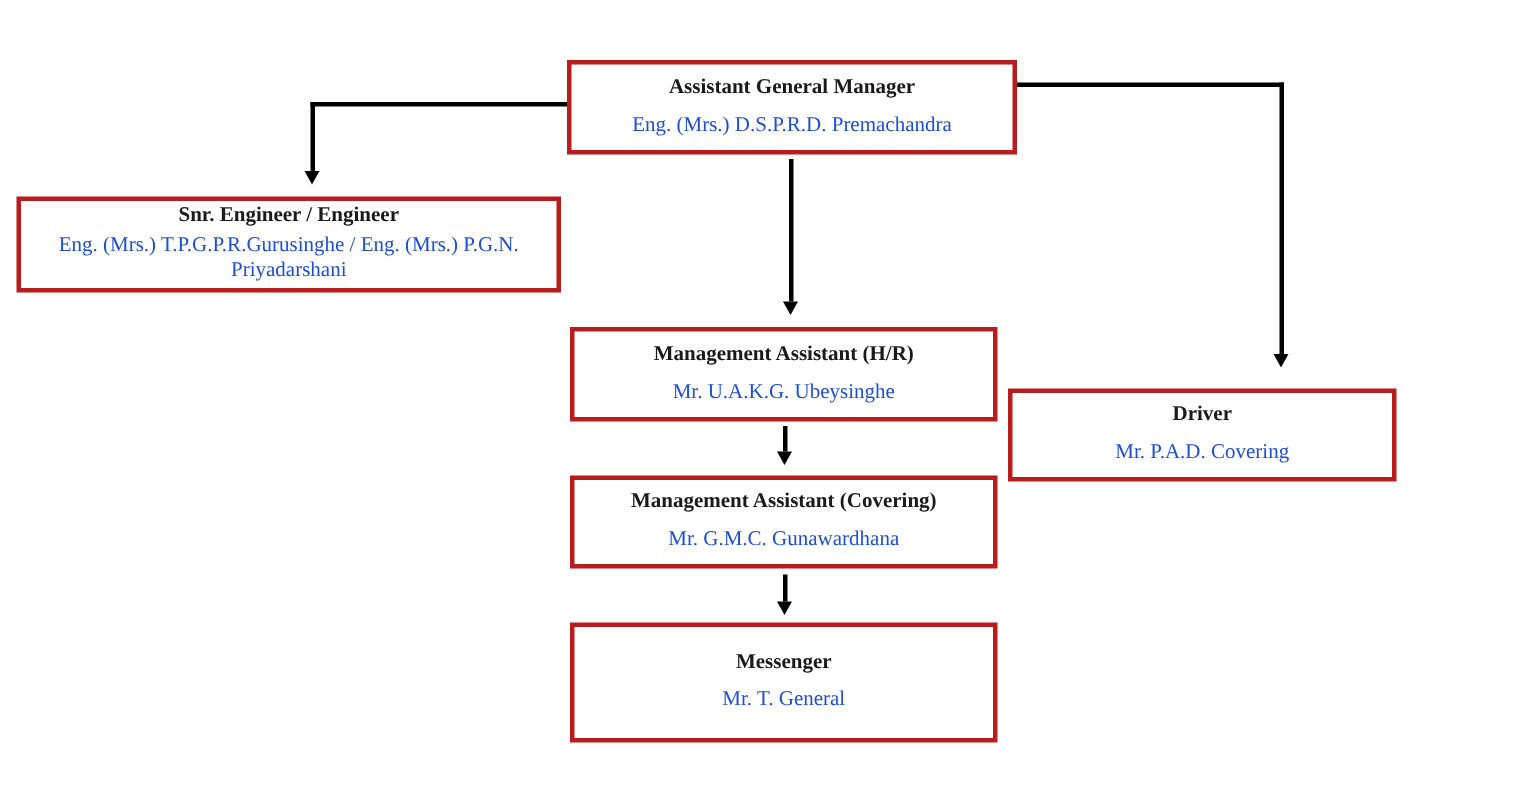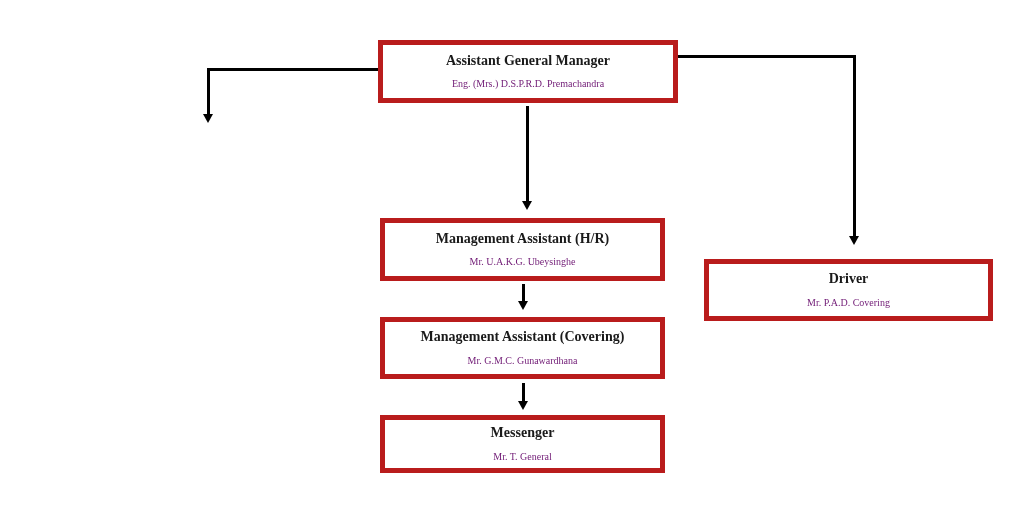--- a/index.html
+++ b/index.html
@@ -11,63 +11,63 @@
     position: relative;
     width: 1024px;
     height: 527px;
     background: #ffffff;
     font-family: "Liberation Serif", "DejaVu Serif", serif;
     overflow: hidden;
   }
   .node {
     position: absolute;
     box-sizing: border-box;
-    border: 5px solid #b91c1c;
+    border: 3px solid #b91c1c;
     background: #ffffff;
     display: flex;
     flex-direction: column;
     align-items: center;
     justify-content: center;
     text-align: center;
     gap: 9px;
     padding: 2px 6px;
   }
   .node.tight { gap: 4px; }
   .node .title {
     font-weight: 700;
     font-size: 14px;
     line-height: 1.15;
     color: #1a1a1a;
     white-space: nowrap;
   }
   .node .person {
-    font-size: 10px;
+    font-size: 14px;
     line-height: 1.2;
-    color: #701a75;
+    color: #1d4ed8;
   }
   .line {
     position: absolute;
     background: #000000;
   }
   .arrowhead-down {
     position: absolute;
     width: 0;
     height: 0;
     border-left: 5.5px solid transparent;
     border-right: 5.5px solid transparent;
     border-top: 9px solid #000000;
   }
 
   
   #node-agm        { left: 378px; top: 40px;  width: 300px; height: 63px; }
   #node-snr        { left: 11px;  top: 131px; width: 363px; height: 64px; }
   #node-mahr       { left: 380px; top: 218px; width: 285px; height: 63px; }
   #node-macov      { left: 380px; top: 317px; width: 285px; height: 62px; }
-  #node-messenger  { left: 380px; top: 415px; width: 285px; height: 58px; }
-  #node-driver     { left: 704px; top: 259px; width: 289px; height: 62px; }
+  #node-messenger  { left: 380px; top: 415px; width: 285px; height: 80px; }
+  #node-driver     { left: 672px; top: 259px; width: 259px; height: 62px; }
 
   
   #conn-left-h   { left: 207px; top: 68px;  width: 171px; height: 3px; }
   #conn-left-v   { left: 207px; top: 68px;  width: 3px;   height: 46px; }
   #arrow-left    { left: 203px; top: 114px; }
   #conn-center-v { left: 526px; top: 106px; width: 3px;   height: 95px; }
   #arrow-center  { left: 522px; top: 201px; }
   #conn-right-h  { left: 678px; top: 55px;  width: 178px; height: 3px; }
   #conn-right-v  { left: 853px; top: 55px;  width: 3px;   height: 181px; }
   #arrow-right   { left: 849px; top: 236px; }
@@ -96,20 +96,24 @@
   <div class="arrowhead-down" id="arrow-s1"></div>
 
   <div class="line" id="conn-s2-v"></div>
   <div class="arrowhead-down" id="arrow-s2"></div>
 
   <div class="node" id="node-agm">
     <div class="title">Assistant General Manager</div>
     <div class="person">Eng. (Mrs.) D.S.P.R.D. Premachandra</div>
   </div>
 
+  <div class="node tight" id="node-snr">
+    <div class="title">Snr. Engineer / Engineer</div>
+    <div class="person">Eng. (Mrs.) T.P.G.P.R.Gurusinghe / Eng. (Mrs.) P.G.N. Priyadarshani</div>
+  </div>
 
   <div class="node" id="node-mahr">
     <div class="title">Management Assistant (H/R)</div>
     <div class="person">Mr. U.A.K.G. Ubeysinghe</div>
   </div>
 
   <div class="node" id="node-macov">
     <div class="title">Management Assistant (Covering)</div>
     <div class="person">Mr. G.M.C. Gunawardhana</div>
   </div>

